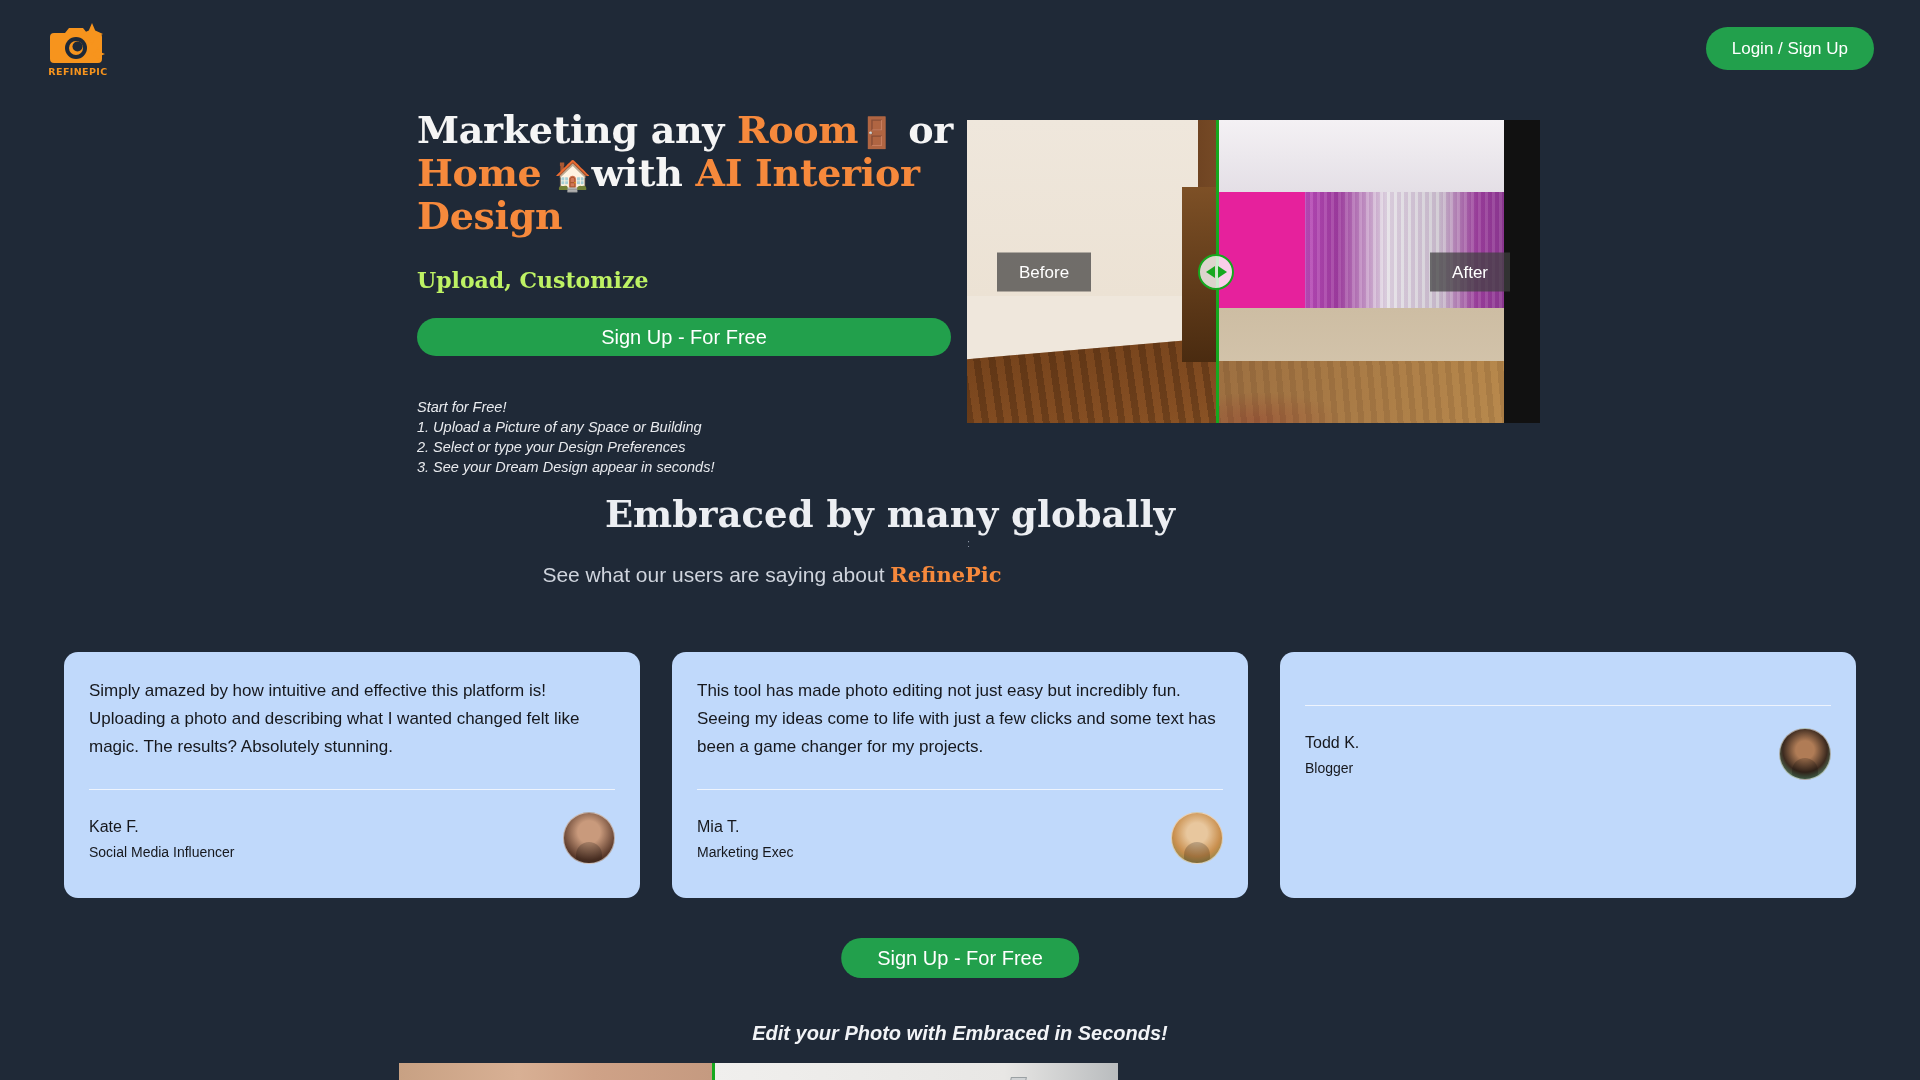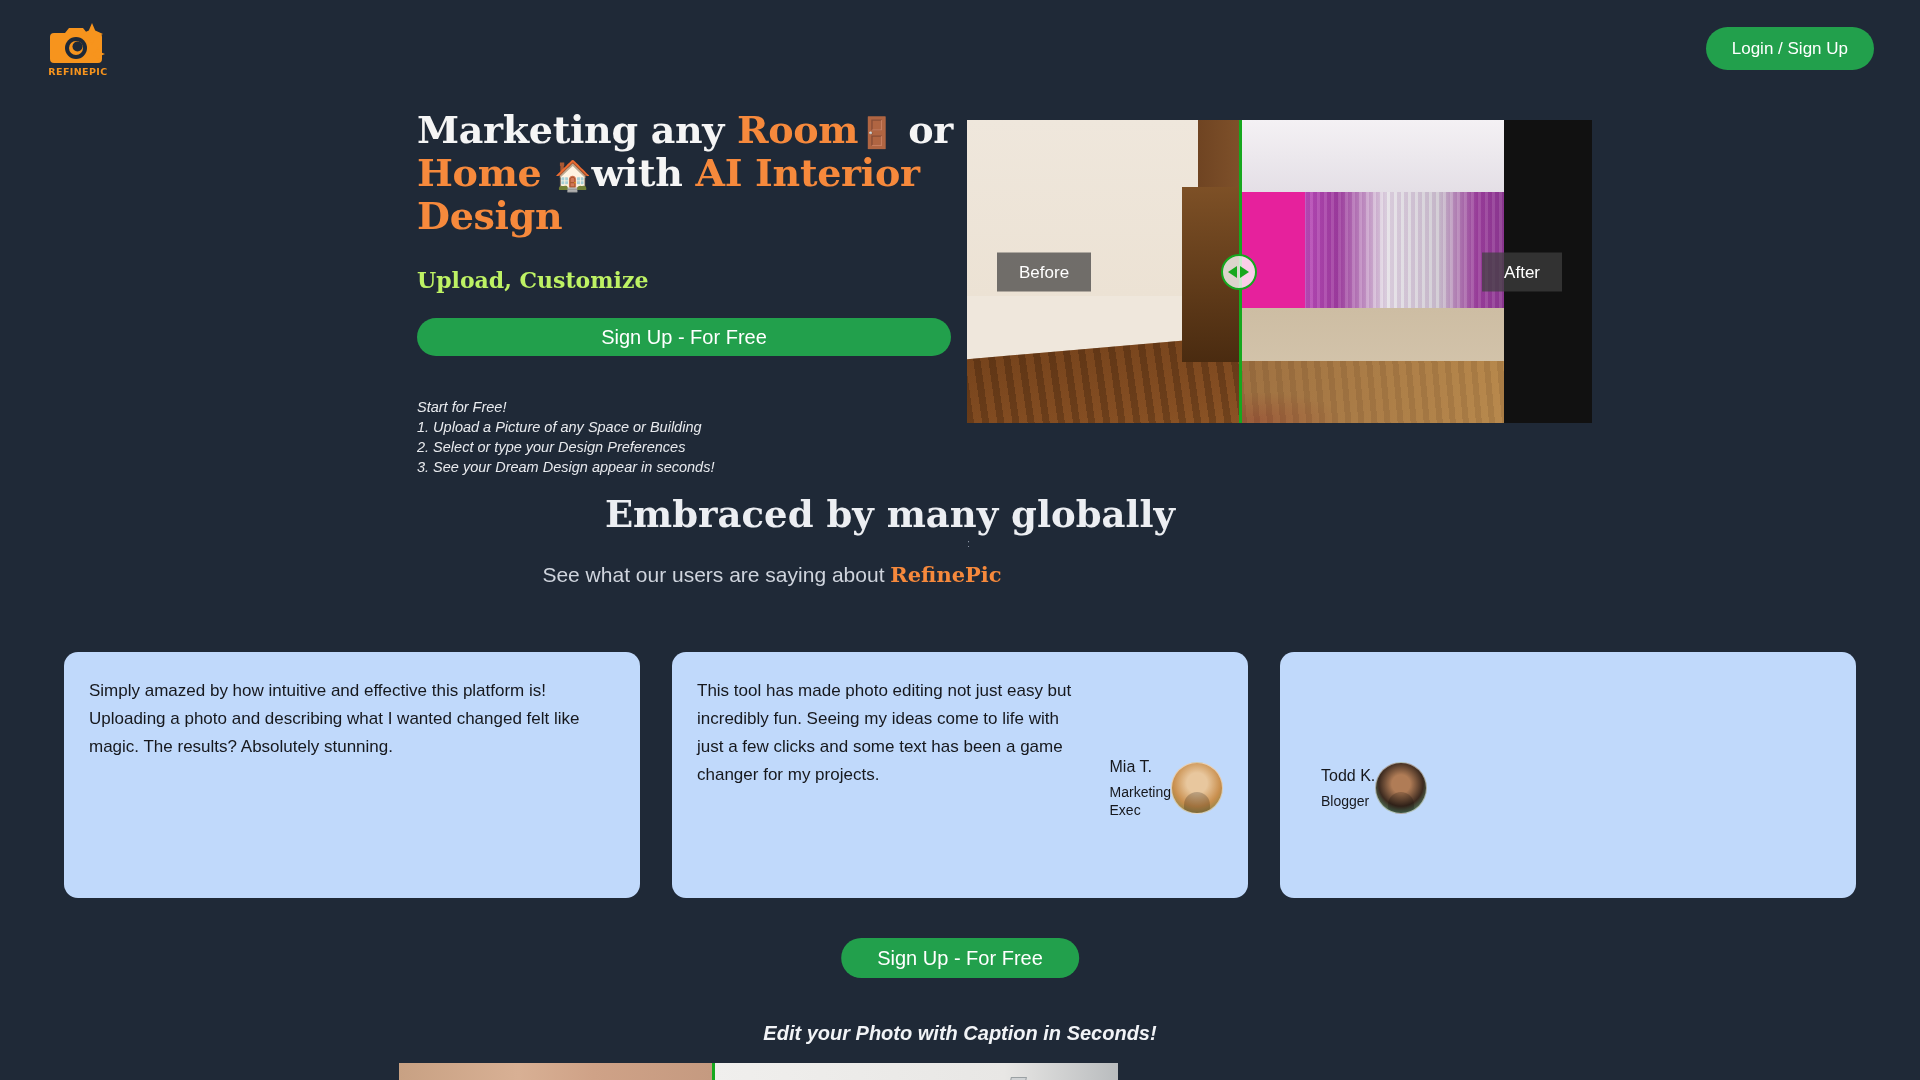--- a/index.html
+++ b/index.html
@@ -95,21 +95,21 @@
     font-style: italic;
     color: #e8eaee;
     line-height: 20px;
   }
 
   
   .ba-wrap {
     position: absolute;
     left: 967px;
     top: 10px;
-    width: 625px;
+    width: 573px;
     height: 303px;
     overflow: hidden;
     background: #111;
   }
   .ba-img-after, .ba-img-before {
     position: absolute;
     inset: 0;
     width: 537px;
     height: 303px;
   }
@@ -265,22 +265,21 @@
     display: flex;
     gap: 32px;
   }
   .card {
     width: 576px;
     background: #c0d9fb;
     border-radius: 14px;
     padding: 25px 25px 22px 25px;
     min-height: 246px;
     display: flex;
-    flex-direction: row;
-    gap: 16px;
+    flex-direction: column;
   }
   .card-quote {
     font-size: 17px;
     line-height: 28px;
     color: #16181d;
   }
   .card-divider {
     height: 1px;
     background: #eef4fd;
     margin: 28px 0 0 0;
@@ -431,20 +430,27 @@
 </div>
 
 <h2 class="sec-title">Embraced by many globally</h2>
 <div class="sec-sub"><span>See what our users are saying about </span><span class="brand">RefinePic</span></div>
 
 <div class="cards">
 
   <div class="card">
     <div class="card-quote">Simply amazed by how intuitive and effective this platform is! Uploading a photo and describing what I wanted changed felt like magic. The results? Absolutely stunning.</div>
     <div class="card-divider"></div>
+    <div class="card-foot">
+      <div>
+        <div class="card-name">Kate F.</div>
+        <div class="card-role">Social Media Influencer</div>
+      </div>
+      <div class="avatar a1"></div>
+    </div>
   </div>
 
   <div class="card">
     <div class="card-quote">This tool has made photo editing not just easy but incredibly fun. Seeing my ideas come to life with just a few clicks and some text has been a game changer for my projects.</div>
     <div class="card-divider"></div>
     <div class="card-foot">
       <div>
         <div class="card-name">Mia T.</div>
         <div class="card-role">Marketing Exec</div>
       </div>
@@ -459,20 +465,20 @@
         <div class="card-name">Todd K.</div>
         <div class="card-role">Blogger</div>
       </div>
       <div class="avatar a3"></div>
     </div>
   </div>
 
 </div>
 
 <button class="cta2">Sign Up - For Free</button>
-<div class="caption-title">Edit your Photo with Caption in Seconds!</div>
+<div class="caption-title">Edit your Photo with Embraced in Seconds!</div>
 
 <div class="ba2">
   <div class="half-l"></div>
   <div class="half-r"></div>
   <div class="divider2"></div>
   <div class="vent"></div>
 </div>
 
 </body></html>

